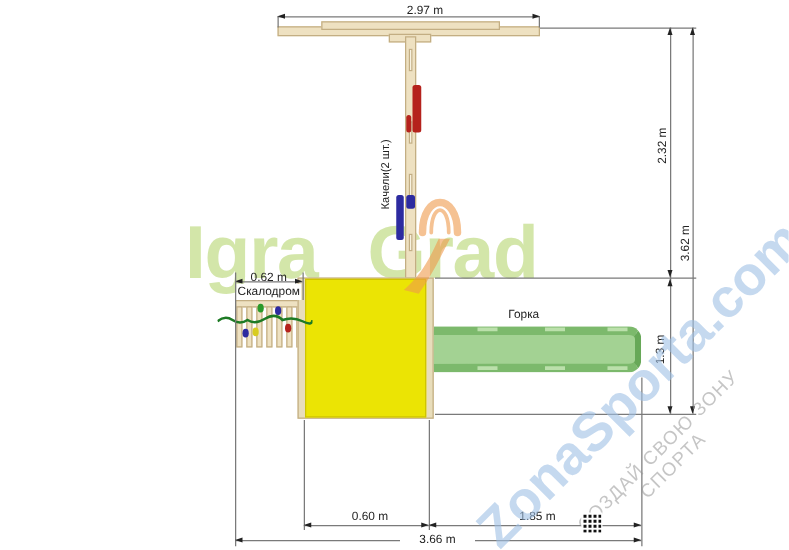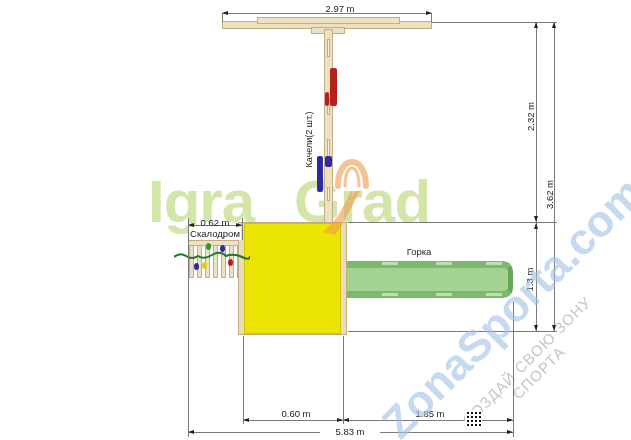--- a/index.html
+++ b/index.html
@@ -149,19 +149,19 @@
   <div class="dlab" style="left:266px;top:407px;width:60px;">0.60 m</div>
 
   <div class="line" style="left:343px;top:420px;width:170px;height:1px;"></div>
   <div class="ar ar-l" style="left:343px;top:417.5px;"></div>
   <div class="ar ar-r" style="left:507px;top:417.5px;"></div>
   <div class="dlab" style="left:400px;top:407px;width:60px;">1.85 m</div>
 
   <div class="line" style="left:188px;top:432px;width:325px;height:1px;"></div>
   <div class="ar ar-l" style="left:188px;top:429.5px;"></div>
   <div class="ar ar-r" style="left:507px;top:429.5px;"></div>
-  <div class="dlab whitebg" style="left:320px;top:425px;width:60px;">5.83 m</div>
+  <div class="dlab whitebg" style="left:320px;top:425px;width:60px;">3.66 m</div>
 
   <div class="abs wm-site">ZonaSporta.com</div>
   <div class="abs wm-slogan">СОЗДАЙ СВОЮ ЗОНУ СПОРТА</div>
   <div class="abs dots"></div>
 
 </div>
 
 </body></html>

